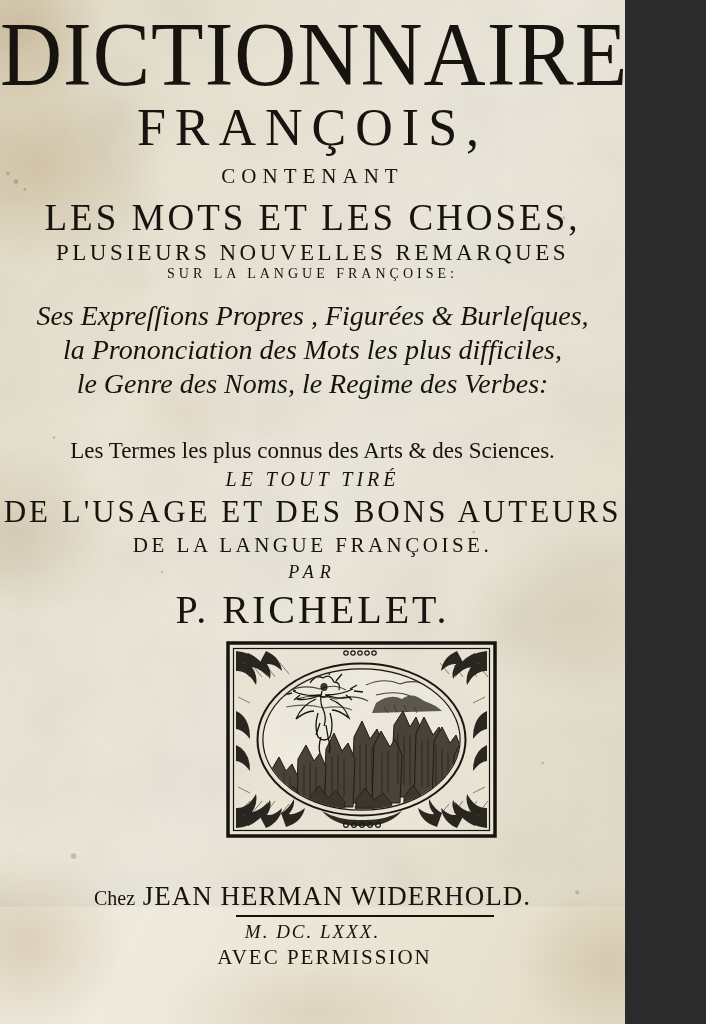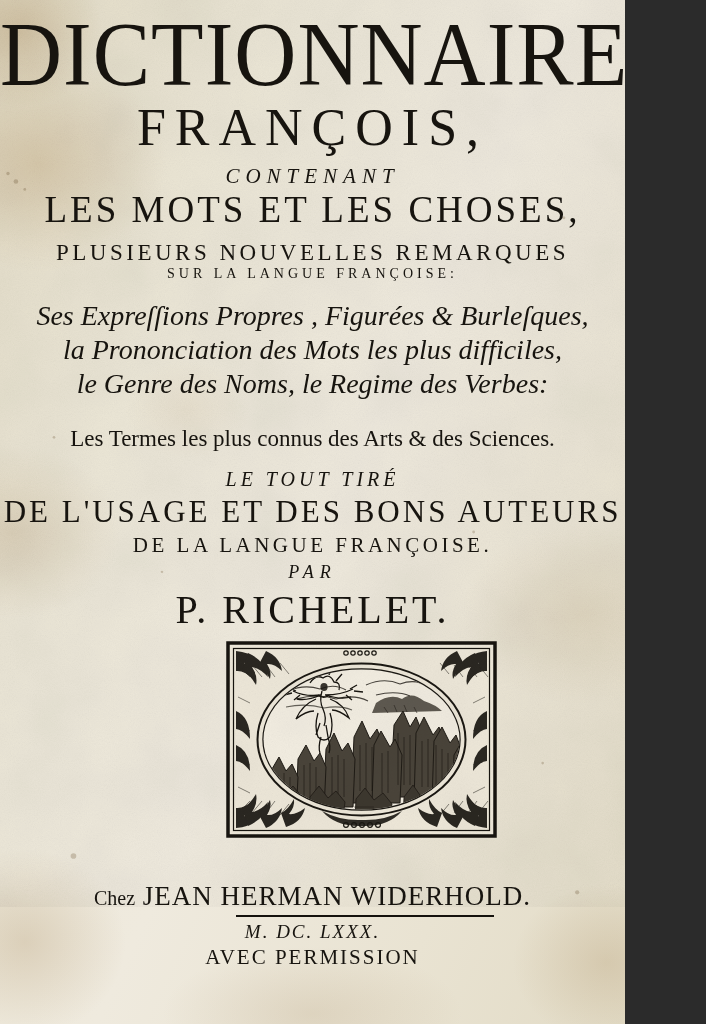--- a/index.html
+++ b/index.html
@@ -50,21 +50,20 @@
     letter-spacing: 1px;
     font-weight: 400;
     transform: scaleY(1.06);
   }
   .t-francois {
     font-size: 52px;
     letter-spacing: 9px;
     font-weight: 400;
   }
   .t-contenant {
-    font-style: italic;
     font-size: 21px;
     letter-spacing: 6px;
   }
   .t-mots {
     font-size: 37px;
     letter-spacing: 3px;
   }
   .t-plusieurs {
     font-size: 23px;
     letter-spacing: 3.5px;
@@ -124,20 +123,21 @@
     letter-spacing: 0px;
   }
   .t-date {
     font-style: italic;
     font-size: 19px;
     letter-spacing: 2px;
   }
   .t-permission {
     font-size: 21px;
     letter-spacing: 2px;
+    padding-left: 12px;
   }
   .rule {
     position: absolute;
     height: 2px;
     background: #15120d;
   }
   
   #device {
     position: absolute;
     left: 226px;
@@ -154,34 +154,34 @@
 <body>
 
 <div id="page">
 
   <div class="line t-title ink-soft" style="top:4px;">DICTIONNAIRE</div>
 
   <div class="line t-francois ink-soft" style="top:98px;">FRANÇOIS,</div>
 
   <div class="line t-contenant ink-soft" style="top:164px;">CONTENANT</div>
 
-  <div class="line t-mots ink-soft" style="top:188px;">LES MOTS ET LES CHOSES,</div>
+  <div class="line t-mots ink-soft" style="top:196px;">LES MOTS ET LES CHOSES,</div>
 
   <div class="line t-plusieurs ink-soft" style="top:240px;">PLUSIEURS NOUVELLES REMARQUES</div>
 
   <div class="line t-surla ink-soft" style="top:266px;">SUR LA LANGUE FRANÇOISE:</div>
 
   <div class="line t-ital-big ink-soft" style="top:300px;">Ses Expreſſions Propres , Figurées &amp; Burleſques,</div>
 
   <div class="line t-ital-big ink-soft" style="top:334px;">la Prononciation des Mots les plus difficiles,</div>
 
   <div class="line t-ital-big ink-soft" style="top:368px;">le Genre des Noms, le Regime des Verbes:</div>
 
 
-  <div class="line t-termes ink-soft" style="top:426px;">Les Termes les plus connus des Arts &amp; des Sciences.</div>
+  <div class="line t-termes ink-soft" style="top:438px;">Les Termes les plus connus des Arts &amp; des Sciences.</div>
 
   <div class="line t-letout ink-soft" style="top:468px;text-align:center;">LE TOUT TIRÉ</div>
 
   <div class="line t-usage ink-soft" style="top:494px;">DE L'USAGE ET DES BONS AUTEURS</div>
 
   <div class="line t-delalangue ink-soft" style="top:533px;">DE LA LANGUE FRANÇOISE.</div>
 
   <div class="line t-par ink-soft" style="top:562px;">PAR</div>
 
   <div class="line t-richelet ink-soft" style="top:586px;">P. RICHELET.</div>

